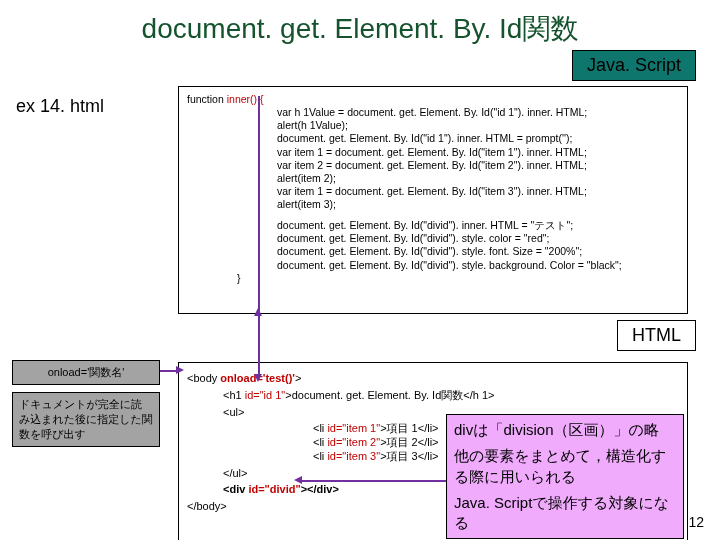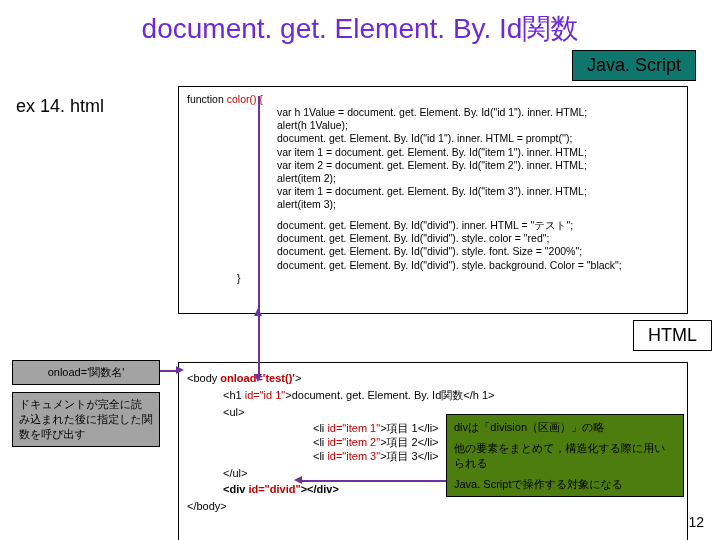--- a/index.html
+++ b/index.html
@@ -10,21 +10,21 @@
     height: 540px;
     font-family: Arial, "MS PGothic", sans-serif;
     font-size: 11px;
     color: #000;
     background: #fff;
     position: relative;
   }
   .title {
     font-size: 28px;
     font-weight: normal;
-    color: #6d28d9;
+    color: #14532d;
     text-align: center;
     margin: 2px 0 4px 0;
   }
   .filename {
     font-size: 18px;
     position: absolute;
     left: 16px;
     top: 48px;
     margin-top: 48px;
   }
@@ -53,21 +53,21 @@
   }
   .html-box {
     left: 178px; top: 362px;
     width: 510px; height: 196px;
     padding: 6px 8px;
     font-size: 11px;
     line-height: 1.25;
   }
   .html-label-box {
     position: absolute;
-    right: 8px; top: 320px;
+    right: 24px; top: 320px;
     border: 1.5px solid #000;
     padding: 4px 14px;
     font-size: 18px;
     background: #fff;
     z-index: 5;
     margin-left: 22px;
   }
   .side-note {
     position: absolute;
     left: 12px;
@@ -77,23 +77,23 @@
     background: #a3a3a3;
     width: 148px;
   }
   .side-note.n1 { top: 360px; text-align: center; }
   .side-note.n2 { top: 392px; }
   .div-note {
     position: absolute;
     left: 446px; top: 414px;
     border: 1.5px solid #000;
     padding: 5px 7px;
-    font-size: 11px;
+    font-size: 15px;
     width: 238px;
-    background: #4d7c0f;
+    background: #f0abfc;
     line-height: 1.35;
     z-index: 3;
   }
   .red { color: #c00000; }
   .bold { font-weight: bold; }
   .indent1 { padding-left: 90px; display: block; }
   .page-num {
     position: absolute;
     right: 16px; bottom: 10px;
     font-size: 14px;
@@ -133,21 +133,21 @@
 </head>
 <body>
 
 <div class="title">document. get. Element. By. Id関数</div>
 <div class="filename">ex 14. html</div>
 
 <div class="js-label-box">Java. Script</div>
 
 <div class="codebox js-box">
   <span class="kw-fn">function</span>
-  <span class="kw-call">color() {</span><br>
+  <span class="kw-call">inner() {</span><br>
   <span class="indent1">var h 1Value = document. get. Element. By. Id("id 1"). inner. HTML;</span>
   <span class="indent1">alert(h 1Value);</span>
   <span class="indent1">document. get. Element. By. Id("id 1"). inner. HTML = prompt('');</span>
   <span class="indent1">var item 1 = document. get. Element. By. Id("item 1"). inner. HTML;</span>
   <span class="indent1">var item 2 = document. get. Element. By. Id("item 2"). inner. HTML;</span>
   <span class="indent1">alert(item 2);</span>
   <span class="indent1">var item 1 = document. get. Element. By. Id("item 3"). inner. HTML;</span>
   <span class="indent1">alert(item 3);</span>
   <div style="height:8px"></div>
   <span class="indent1">document. get. Element. By. Id("divid"). inner. HTML = "テスト";</span>

